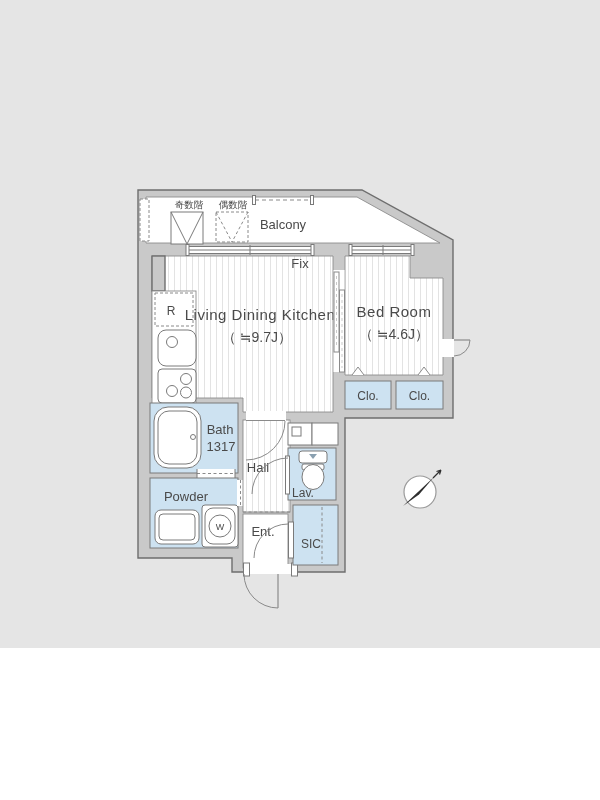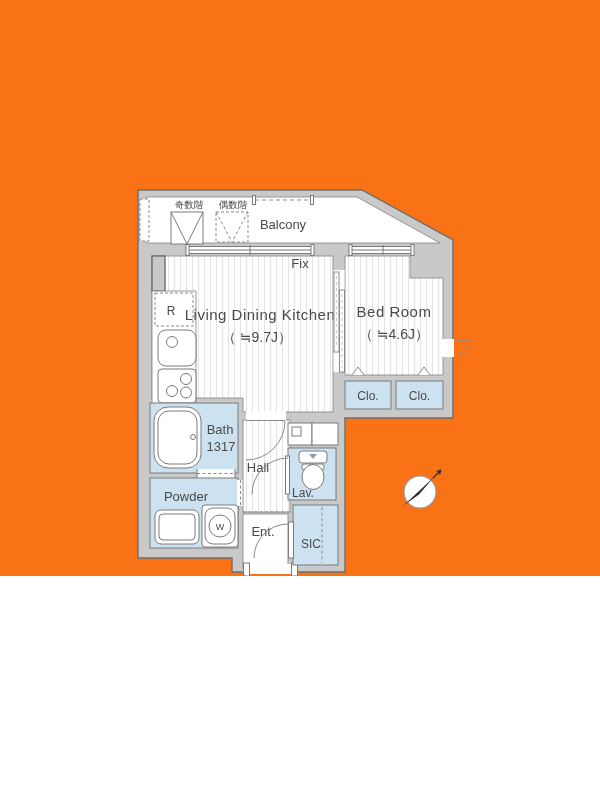--- a/index.html
+++ b/index.html
@@ -1,16 +1,16 @@
 <!DOCTYPE html>
 <html><head>
 <meta charset="utf-8">
 <style>
   html,body{margin:0;padding:0;background:#ffffff;}
-  .canvas{position:relative;width:600px;height:576px;background:#f97316;overflow:hidden;
+  .canvas{position:relative;width:600px;height:648px;background:#e5e5e5;overflow:hidden;
           font-family:"Liberation Sans","DejaVu Sans",sans-serif;}
   svg{position:absolute;left:0;top:0;}
   text{fill:#4a4a4a;font-family:"Liberation Sans","DejaVu Sans",sans-serif;}
   .room-label{font-size:15px;letter-spacing:0.5px;}
   .size-label{font-size:14px;}
   .small-label{font-size:13px;}
   .tiny-label{font-size:12px;}
   .jp-label{font-size:9.5px;fill:#3f3f3f;}
   .w-label{font-size:9px;}
   .wall{fill:#c9c9c9;stroke:#6e6e6e;stroke-width:1.4;}

